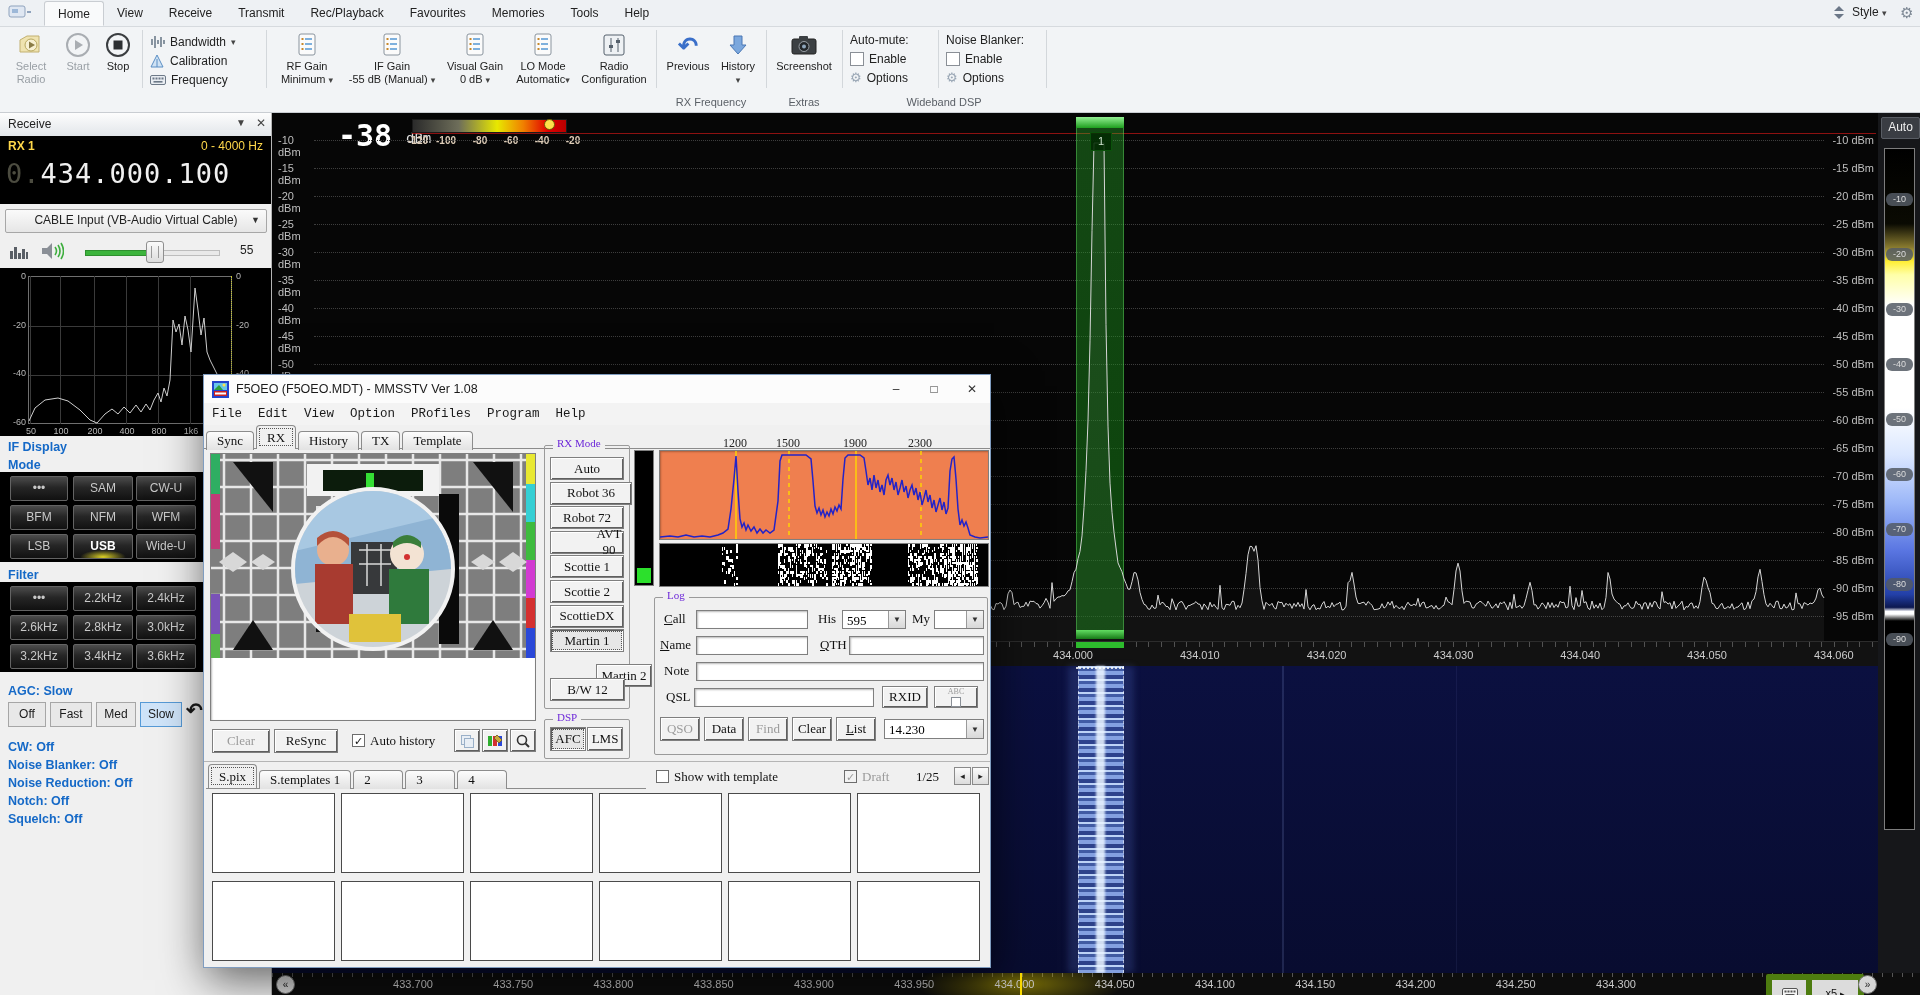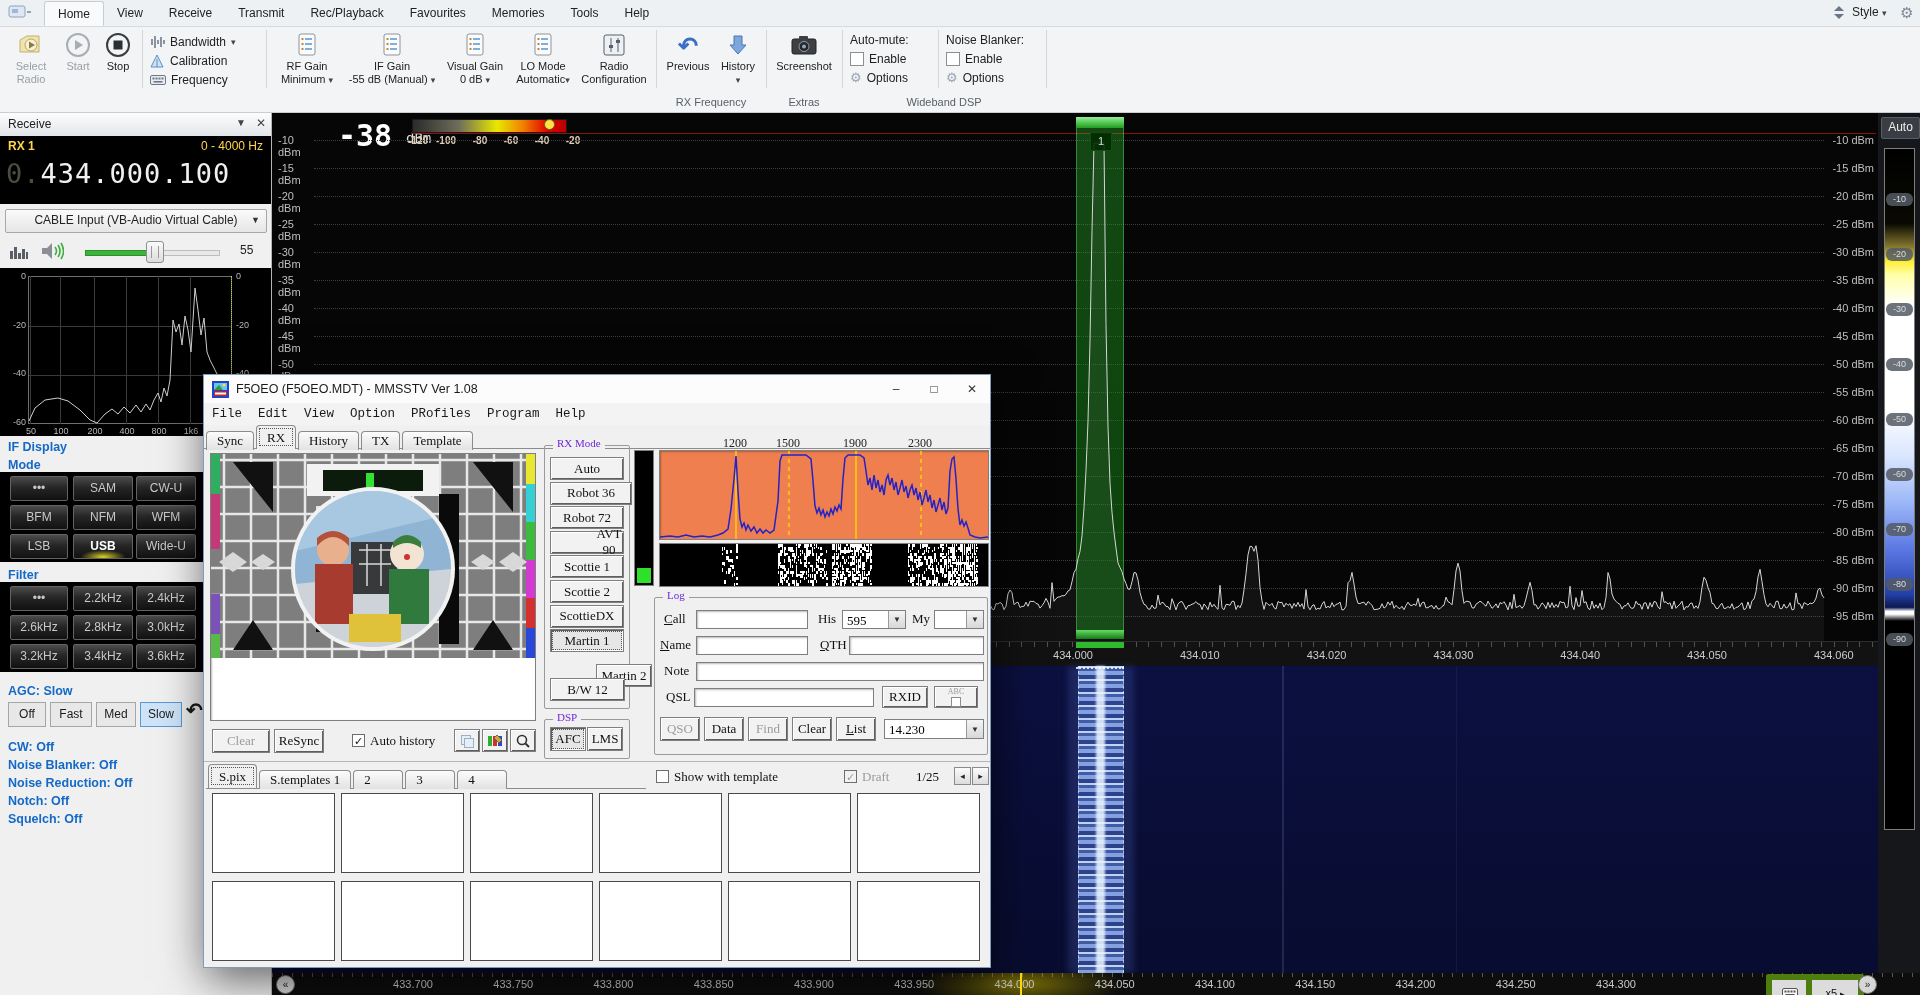--- a/index.html
+++ b/index.html
@@ -732,21 +732,21 @@
         <circle cx="196" cy="100" r="17" fill="#f3e3d3"></circle>
         <circle cx="196" cy="103" r="3" fill="#d23030"></circle>
         <path d="M182 88 Q196 74 210 88 L210 94 Q196 84 182 94 Z" fill="#3a7e3a"></path>
         <rect x="178" y="115" width="40" height="55" fill="#2f7a3c"></rect>
         <rect x="138" y="160" width="52" height="28" fill="#e0c23a"></rect>
       </g>
     </svg>
   </div>
 
   <div class="win95 disabled" style="left:8px;top:354px;width:58px;height:24px">Clear</div>
-  <div class="win95" style="left:70px;top:354px;width:50px;height:24px">ReSync</div>
+  <div class="win95" style="left:70px;top:354px;width:64px;height:24px">ReSync</div>
   <div class="mchk" style="left:148px;top:359px">✓</div>
   <div class="mlbl" style="left:166px;top:356px">Auto history</div>
   <div class="win95 disabled" style="left:250px;top:354px;width:26px;height:23px">
     <span style="position:relative;width:12px;height:12px;display:inline-block">
       <span style="position:absolute;left:0;top:0;width:8px;height:8px;border:1px solid #9ab0c8;background:#e8eef5"></span>
       <span style="position:absolute;left:3px;top:3px;width:8px;height:8px;border:1px solid #9ab0c8;background:#e8eef5"></span>
     </span>
   </div>
   <div class="win95" style="left:278px;top:354px;width:26px;height:23px">
     <svg width="14" height="12">

